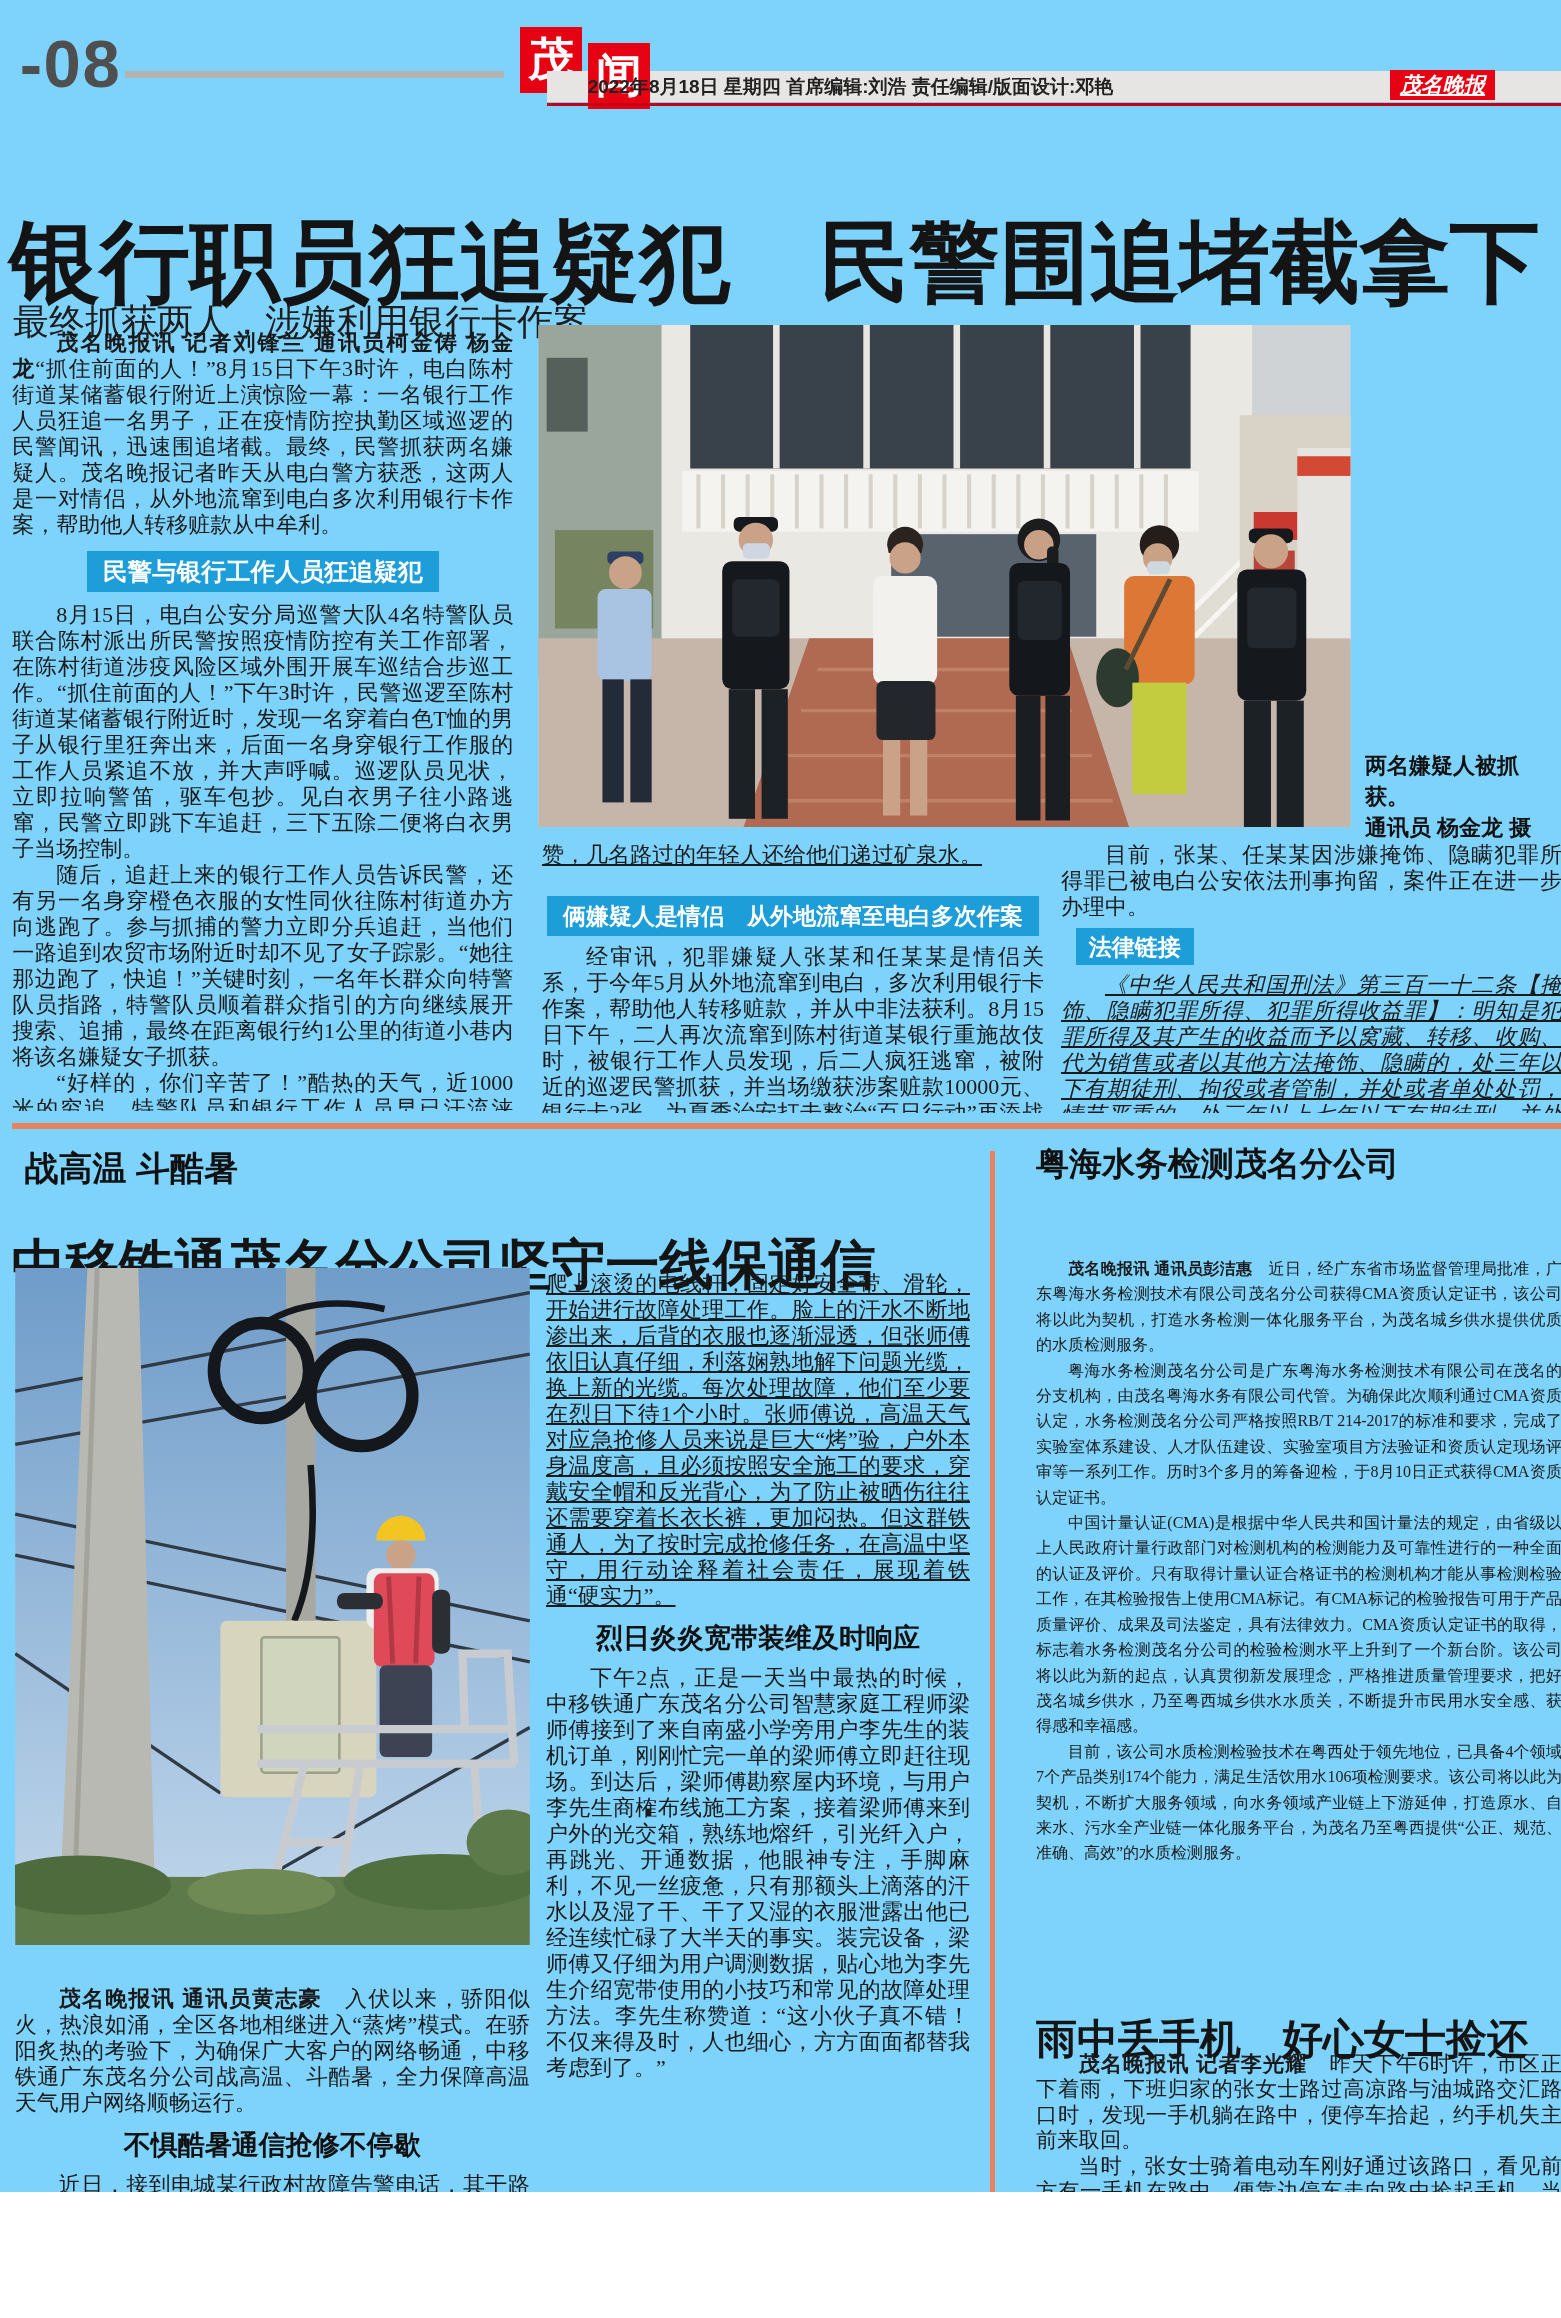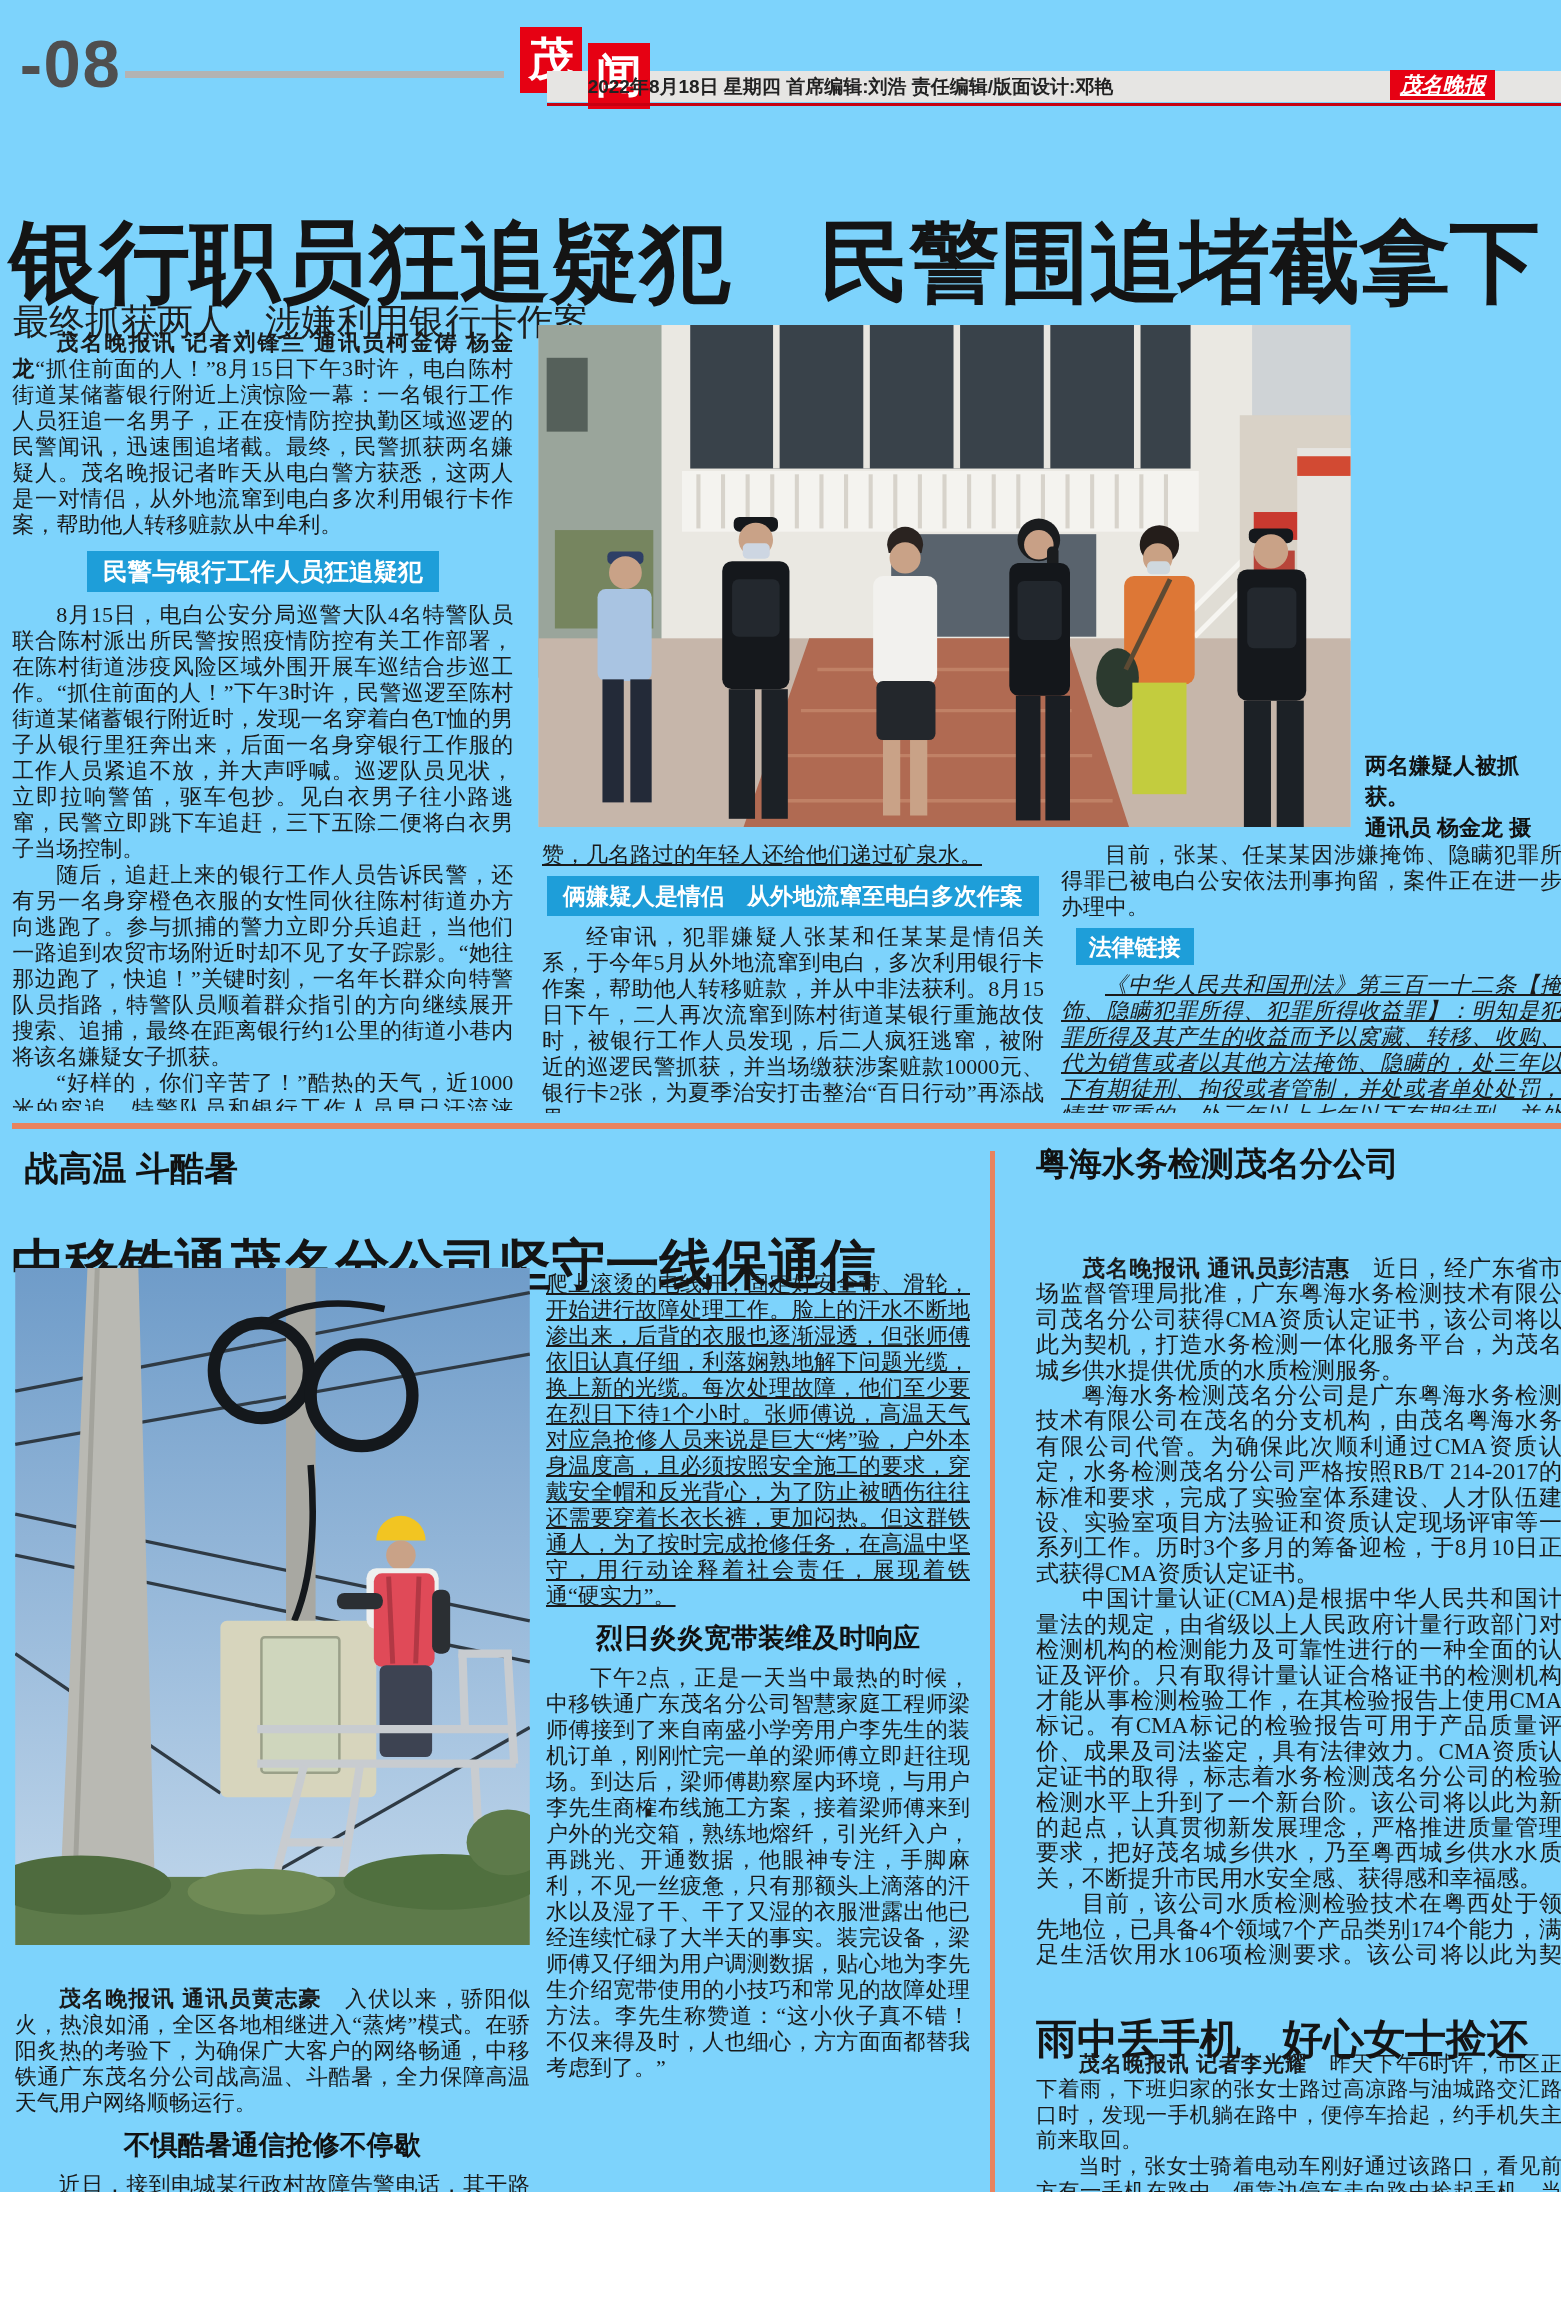--- a/index.html
+++ b/index.html
@@ -49,21 +49,21 @@
   .a2-kicker{position:absolute;left:24.6px;top:1151px;font:700 34px/1 "Liberation Sans",sans-serif;color:#111;}
   .a2-headline{position:absolute;left:11.5px;top:1192px;font:900 54px/1 "Liberation Sans",sans-serif;color:#141414;}
   .photo2{left:14.8px;top:1268px;width:515px;height:677px;}
   .a2-colA{position:absolute;left:546px;top:1271px;width:424px;height:1036px;}
   .a2-colB{position:absolute;left:14.8px;top:1986px;width:515px;height:322px;}
   .col-subhead{font:700 27px/1 "Liberation Sans",sans-serif;text-align:center;
                margin:16.4px 0 13px;text-indent:0;color:#111;}
   
   .a3-kicker{position:absolute;left:1036px;top:1147px;font:700 33px/1 "Liberation Sans",sans-serif;color:#111;}
   .a3-headline{position:absolute;left:1036px;top:1187px;font:900 40px/1 "Liberation Sans",sans-serif;color:#141414;letter-spacing:0.8px;}
-  .a3-body{position:absolute;left:1036px;top:1256px;width:526px;height:711px;font-size:23px;line-height:25.4px;}
+  .a3-body{position:absolute;left:1036px;top:1256px;width:526px;height:711px;font-size:16px;line-height:25.4px;}
   .a4-headline{position:absolute;left:1036px;top:1985px;font:900 41px/1 "Liberation Sans",sans-serif;color:#141414;}
   .a4-body{position:absolute;left:1036px;top:2052px;width:526px;height:261px;font-size:21.3px;line-height:25.4px;}
 </style>
 </head>
 <body>
 
 <div class="sheet">
 
   <div class="page-num">-08</div>
   <div class="head-rule"></div>
@@ -211,21 +211,21 @@
   <div class="photo1-caption">
     <div>两名嫌疑人被抓获。</div>
     <div>通讯员 杨金龙 摄</div>
   </div>
 
   <div class="col col2">
     <div>
         <p class="noindent">赞，几名路过的年轻人还给他们递过矿泉水。</p>
       </div>
     <div class="bluehead-row" style="margin:8.2px 0 8.2px;">
-      <span class="bluehead" style="font-size:23px;">俩嫌疑人是情侣　从外地流窜至电白多次作案</span>
+      <span class="bluehead" style="font-size:23px;margin-top:20px;">俩嫌疑人是情侣　从外地流窜至电白多次作案</span>
     </div>
     <div>
         <p>经审讯，犯罪嫌疑人张某和任某某是情侣关系，于今年5月从外地流窜到电白，多次利用银行卡作案，帮助他人转移赃款，并从中非法获利。8月15日下午，二人再次流窜到陈村街道某银行重施故伎时，被银行工作人员发现，后二人疯狂逃窜，被附近的巡逻民警抓获，并当场缴获涉案赃款10000元、银行卡2张，为夏季治安打击整治“百日行动”再添战果。</p>
       </div>
   </div>
 
   <div class="col col3">
     <div>
         <p>目前，张某、任某某因涉嫌掩饰、隐瞒犯罪所得罪已被电白公安依法刑事拘留，案件正在进一步办理中。</p>
       </div>

